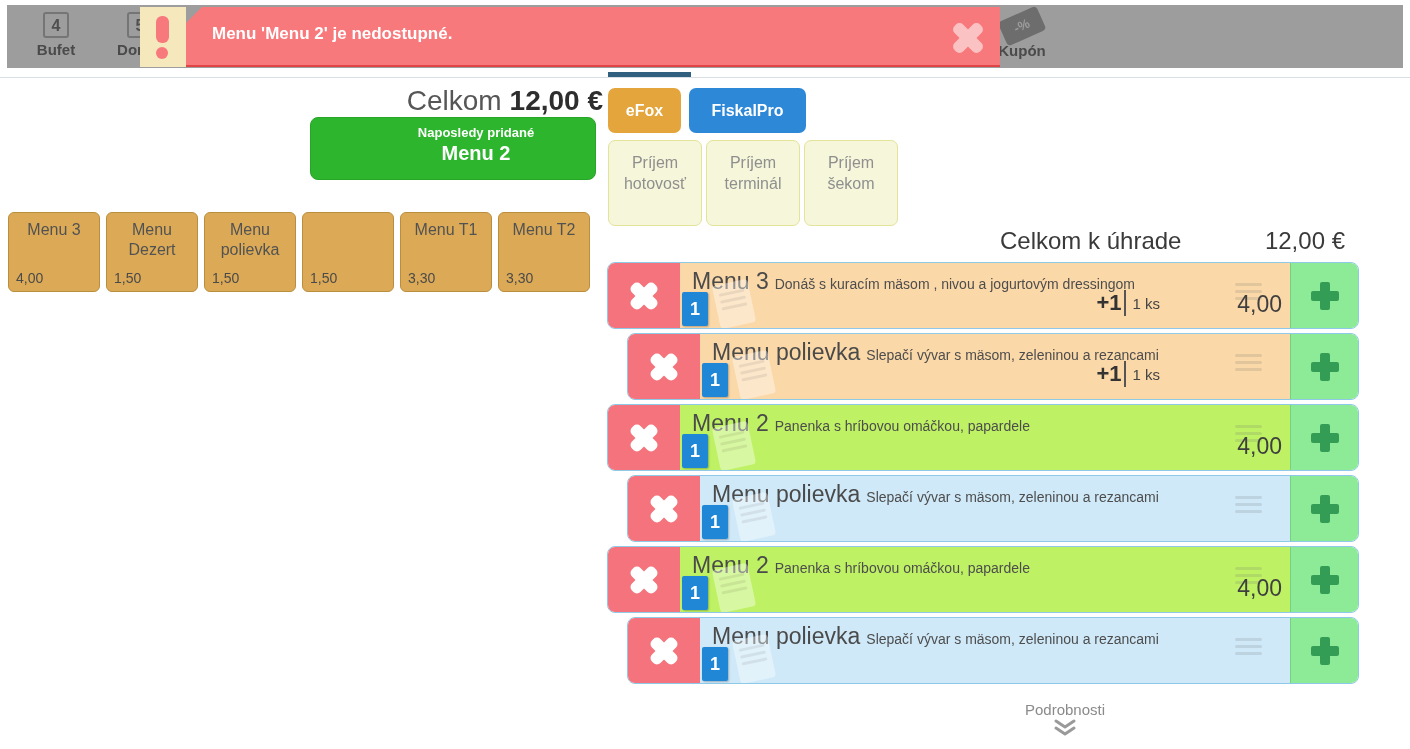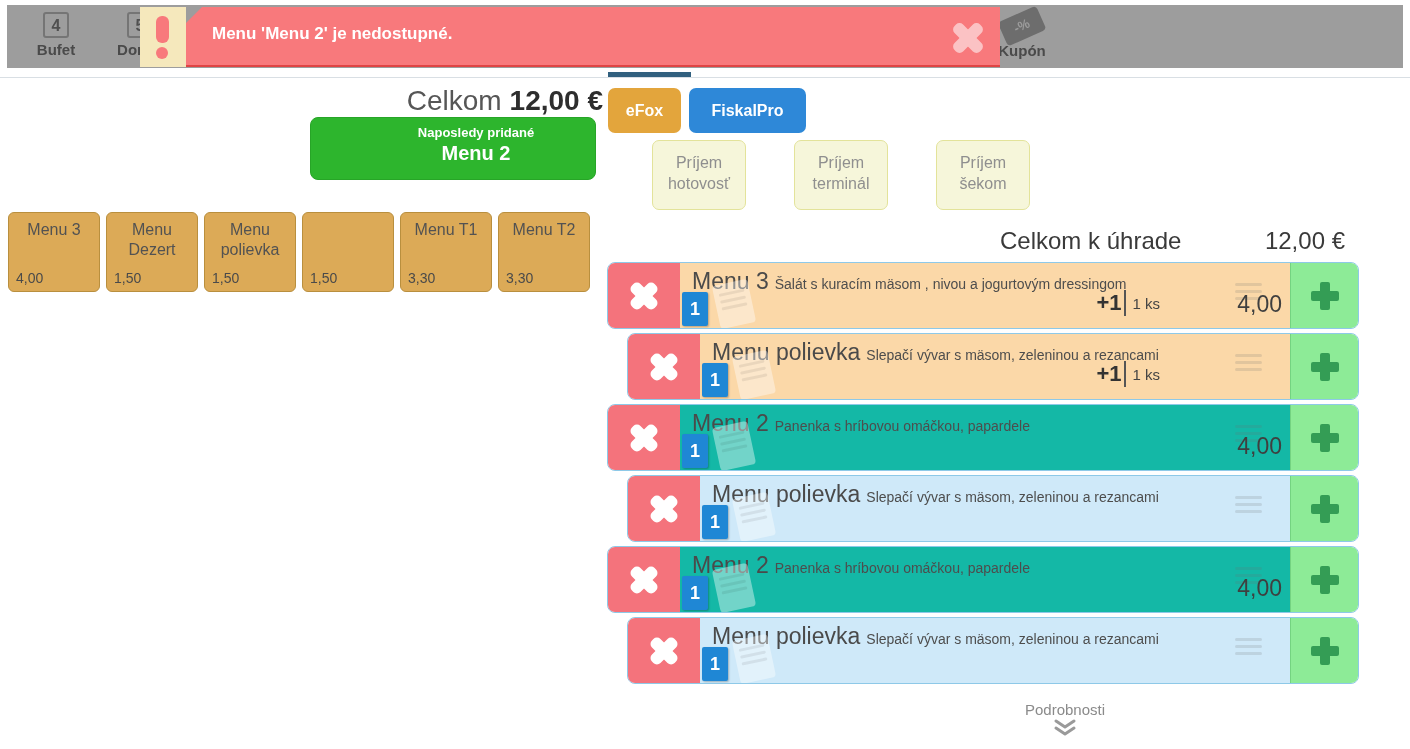--- a/index.html
+++ b/index.html
@@ -44,32 +44,32 @@
   .tiles { position:absolute; left:8px; top:212px; display:flex; gap:6px; }
   .tile { position:relative; width:92px; height:80px; background:#dcaa57; border:1px solid #b98f3e;
           border-radius:6px; cursor:pointer; }
   .tile-name { padding:7px 4px 0; text-align:center; font-size:16px; color:#525252; line-height:20px; }
   .tile-price { position:absolute; left:7px; bottom:5px; font-size:14px; color:#4a4a4a; }
 
   
   .printer { position:absolute; height:45px; border-radius:7px; color:#fff; font-weight:bold;
              font-size:16px; border:none; cursor:pointer; }
   .methods { position:absolute; left:608px; top:140px; display:flex; gap:4px; }
-  .method { width:94px; height:70px; background:#f6f6da; border:1px solid #e3e39a; border-radius:7px;
-            color:#8f8f8f; font-size:16px; text-align:center; padding-top:11px; line-height:21px; cursor:pointer;margin-left:44px; }
+  .method { width:94px; height:86px; background:#f6f6da; border:1px solid #e3e39a; border-radius:7px;
+            color:#8f8f8f; font-size:16px; text-align:center; padding-top:11px; line-height:21px; cursor:pointer; }
 
   .order-total { position:absolute; left:1000px; top:227px; width:345px; display:flex;
                  justify-content:space-between; font-size:24px; color:#3a3a3a; }
 
   
   .order-list { position:absolute; left:607px; top:262px; width:752px; }
   .row { display:flex; height:67px; margin-bottom:4px; border:1px solid #8ec9e8; border-radius:8px; }
   .row.indent { margin-left:20px; }
   .row.peach .row-main { background:#fbd8a8; }
-  .row.blue .row-main { background:#14b8a6; }
+  .row.blue .row-main { background:#bef264; }
   .row.lightblue .row-main { background:#cfe9f9; }
   .row-del { width:72px; flex:0 0 72px; background:#f4737c; border-radius:7px 0 0 7px;
              display:flex; align-items:center; justify-content:center; cursor:pointer; }
   .row-main { position:relative; flex:1; padding:4px 8px 0 12px; overflow:hidden; }
   .row-title { font-size:23px; color:#4a4a4a; line-height:28px; white-space:nowrap; }
   .row-desc { font-size:14px; color:#4d4d4d; margin-left:6px; }
   .qty-badge { position:absolute; left:2px; bottom:2px; width:26px; height:34px; background:#1f87d5;
                color:#fff; font-size:18px; font-weight:bold; text-align:center; line-height:34px;
                border-radius:2px; box-shadow:1px 1px 2px rgba(0,0,0,.25); }
   .note-icon { position:absolute; left:36px; bottom:2px; width:36px; height:44px;
@@ -192,21 +192,21 @@
     <span>Celkom k úhrade</span>
     <span>12,00 €</span>
   </div>
 
   <div class="order-list" id="rows-mount">
       <div class="row peach">
     <div class="row-del">
           <div class="cross"></div>
         </div>
     <div class="row-main">
-      <div class="row-title"><span>Menu 3</span><span class="row-desc">Šalát s kuracím mäsom , nivou a jogurtovým dressingom</span></div>
+      <div class="row-title"><span>Menu 3</span><span class="row-desc">Donáš s kuracím mäsom , nivou a jogurtovým dressingom</span></div>
       <div class="qty-badge">1</div>
       <div class="note-icon">
             <i></i>
             <i></i>
             <i></i>
           </div>
       <div class="qtyline">
         <span class="delta">+1</span>
         <span class="sep"></span>
         <span class="unit">1 ks</span>

